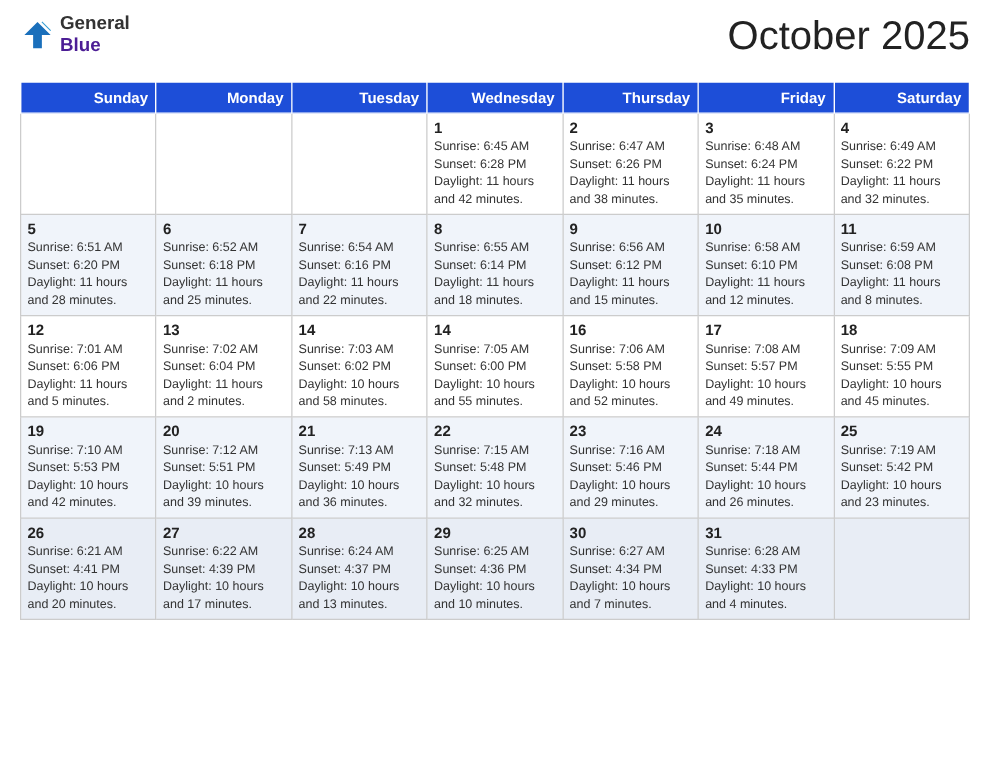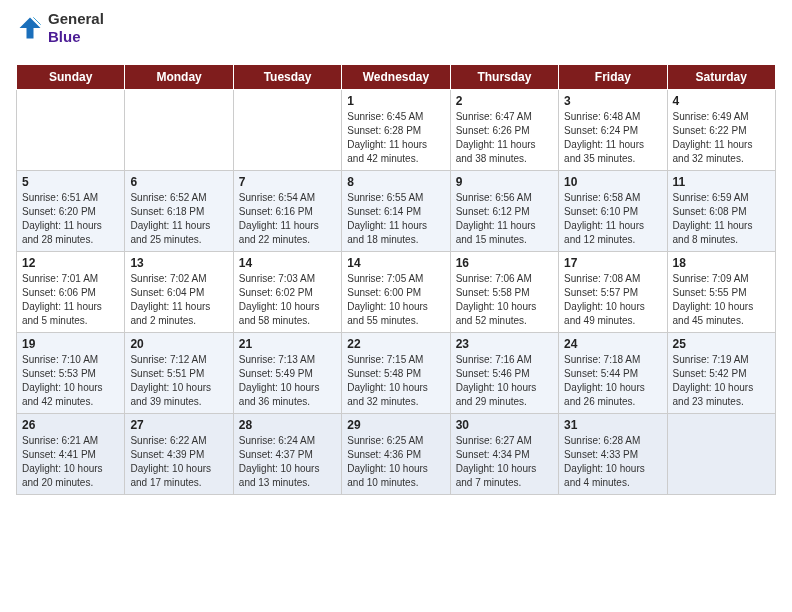--- a/index.html
+++ b/index.html
@@ -48,23 +48,23 @@
     .subtitle {
       font-size: 13px;
       color: #444;
     }
     .calendar {
       width: 100%;
       border-collapse: collapse;
       font-size: 10px;
     }
     .calendar th {
-      background: #7f1d1d;
+      background: #1d4ed8;
       color: #fff;
-      text-align: center;
+      text-align: right;
       padding: 5px 6px;
       font-size: 12px;
       font-weight: bold;
       border: 1px solid #fff;
     }
     .calendar td {
       border: 1px solid #ccc;
       vertical-align: top;
       padding: 4px 5px;
       width: calc(100%/7);
@@ -95,20 +95,21 @@
       <svg class="logo-icon" viewBox="0 0 32 32">
         <polygon points="16,4 28,16 20,16 20,28 12,28 12,16 4,16" fill="#1a6fbb"></polygon>
         <polygon points="20,4 28,12" fill="#3a9fd5" stroke="#3a9fd5" stroke-width="1"></polygon>
       </svg>
       <div class="logo-text">
         <span class="general">General</span><br>
         <span class="blue">Blue</span>
       </div>
     </div>
     <div class="title-block">
+      <div class="month-title">October 2025</div>
     </div>
   </div>
 
   <table class="calendar">
     <thead>
       <tr>
         <th>Sunday</th>
         <th>Monday</th>
         <th>Tuesday</th>
         <th>Wednesday</th>

